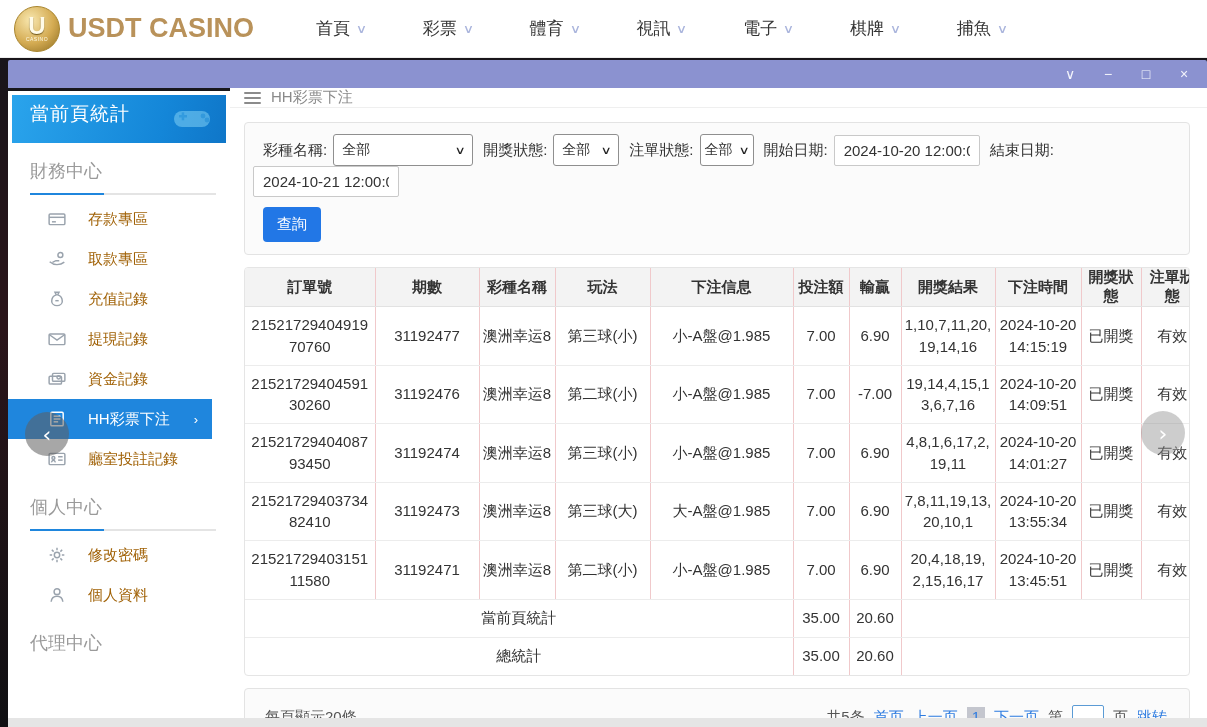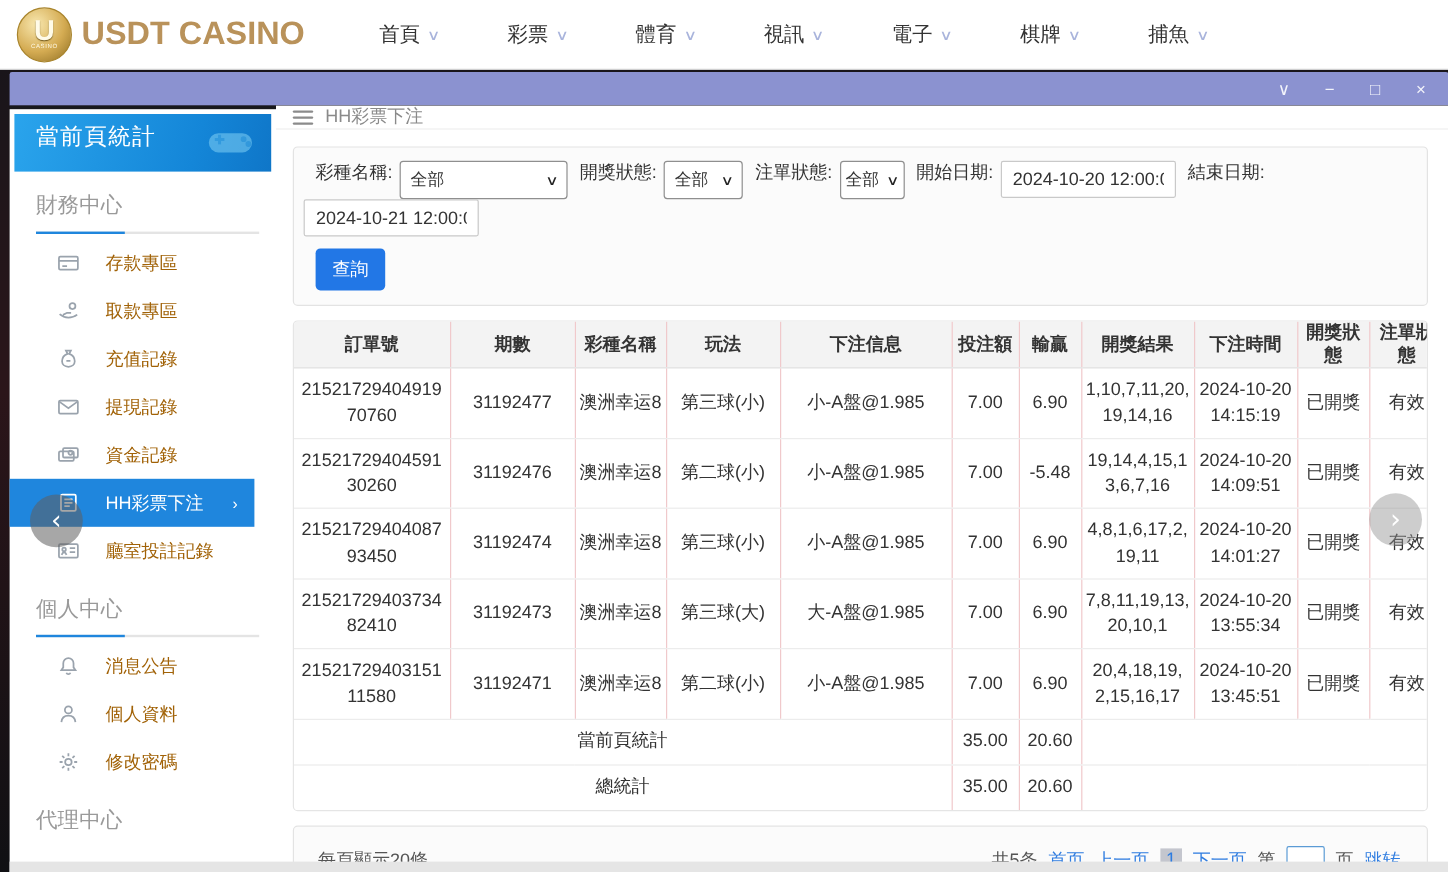--- a/index.html
+++ b/index.html
@@ -47,21 +47,21 @@
 
   
   .main{flex:1;background:#fff;margin-top:0;display:flex;flex-direction:column;min-width:0;}
   .breadcrumb-bar{height:48px;border-bottom:1px solid #efefef;display:flex;align-items:center;padding-left:14px;gap:10px;}
   .hamburger{width:17px;display:flex;flex-direction:column;gap:3px;cursor:pointer;}
   .hamburger span{height:2px;background:#8b8b8b;border-radius:1px;}
   .crumb-text{font-size:15px;color:#8a8a8a;}
   .main-scroll{padding:14px 17px 0 14px;}
 
   .filter-panel{background:#fbfbfb;border:1px solid #e3e3e3;border-radius:4px;padding:11px 8px 12px 8px;}
-  .filter-row{display:flex;align-items:flex-start;flex-wrap:wrap;}
+  .filter-row{display:flex;align-items:center;flex-wrap:wrap;}
   .f-label{font-size:15px;color:#333;margin:0 6px 0 10px;white-space:nowrap;}
   .sel{height:32px;background:#fff;border:1px solid #8f8f8f;border-radius:3px;display:flex;align-items:center;justify-content:space-between;padding:0 8px;font-size:14px;cursor:pointer;}
   .sel-caret{font-size:11px;color:#222;transform:scaleX(1.4);margin-left:6px;}
   .date-input{height:31px;border:1px solid #c9c9c9;border-radius:2px;background:#fff;font-size:15px;color:#333;padding:0 9px;font-family:inherit;}
   .search-btn{margin:10px 0 0 10px;background:#2277e6;color:#fff;border:none;border-radius:4px;font-size:15px;padding:8px 14px;cursor:pointer;}
 
   
   .table-wrap{margin-top:12px;border:1px solid #e5e5e5;border-radius:4px;overflow:hidden;background:#fff;}
   table{border-collapse:collapse;table-layout:fixed;width:100%;}
   th{background:#f3f3f3;font-size:15px;font-weight:bold;color:#333;height:34px;border-left:1px solid #f0c9cb;border-bottom:1px solid #e2e2e2;padding:0 2px;}
@@ -228,43 +228,34 @@
                 <line x1="9" y1="9" x2="13" y2="9"></line>
               </svg>
             </span>
             <span>廳室投註記錄</span>
           </div>
           <div class="sb-section-title">個人中心</div>
           <div class="sb-underline"></div>
           <div class="sb-item">
             <span class="icon">
               <svg viewBox="0 0 16 16" fill="none" stroke="currentColor" stroke-width="1.3">
-                <path d="M8 2.2a3.8 3.8 0 0 0-3.8 3.8v3L2.8 11h10.4l-1.4-2V6A3.8 3.8 0 0 0 8 2.2z"></path>
-                <path d="M6.5 13a1.6 1.6 0 0 0 3 0"></path>
-              </svg>
-            </span>
-            <span>消息公告</span>
+                <circle cx="8" cy="8" r="2.4"></circle>
+                <path d="M8 1.5v2.2M8 12.3v2.2M1.5 8h2.2M12.3 8h2.2M3.4 3.4l1.6 1.6M11 11l1.6 1.6M12.6 3.4L11 5M5 11l-1.6 1.6"></path>
+              </svg>
+            </span>
+            <span>修改密碼</span>
           </div>
           <div class="sb-item">
             <span class="icon">
               <svg viewBox="0 0 16 16" fill="none" stroke="currentColor" stroke-width="1.3">
                 <circle cx="8" cy="5" r="2.6"></circle>
                 <path d="M2.8 14c.3-3 2.3-4.8 5.2-4.8s4.9 1.8 5.2 4.8"></path>
               </svg>
             </span>
             <span>個人資料</span>
-          </div>
-          <div class="sb-item">
-            <span class="icon">
-              <svg viewBox="0 0 16 16" fill="none" stroke="currentColor" stroke-width="1.3">
-                <circle cx="8" cy="8" r="2.4"></circle>
-                <path d="M8 1.5v2.2M8 12.3v2.2M1.5 8h2.2M12.3 8h2.2M3.4 3.4l1.6 1.6M11 11l1.6 1.6M12.6 3.4L11 5M5 11l-1.6 1.6"></path>
-              </svg>
-            </span>
-            <span>修改密碼</span>
           </div>
           <div class="sb-section-title">代理中心</div>
         </div>
     </div>
 
     <div class="main">
       <div class="breadcrumb-bar">
         <div class="hamburger">
             <span></span>
             <span></span>
@@ -344,21 +335,21 @@
                   <td class="no-break">已開獎</td>
                   <td class="no-break">有效</td>
                 </tr>
                 <tr>
                   <td class="">2152172940459130260</td>
                   <td class="no-break">31192476</td>
                   <td class="no-break">澳洲幸运8</td>
                   <td class="no-break">第二球(小)</td>
                   <td class="no-break">小-A盤@1.985</td>
                   <td class="no-break">7.00</td>
-                  <td class="no-break">-5.48</td>
+                  <td class="no-break">-7.00</td>
                   <td class="">19,14,4,15,13,6,7,16</td>
                   <td class="">2024-10-20 14:09:51</td>
                   <td class="no-break">已開獎</td>
                   <td class="no-break">有效</td>
                 </tr>
                 <tr>
                   <td class="">2152172940408793450</td>
                   <td class="no-break">31192474</td>
                   <td class="no-break">澳洲幸运8</td>
                   <td class="no-break">第三球(小)</td>

